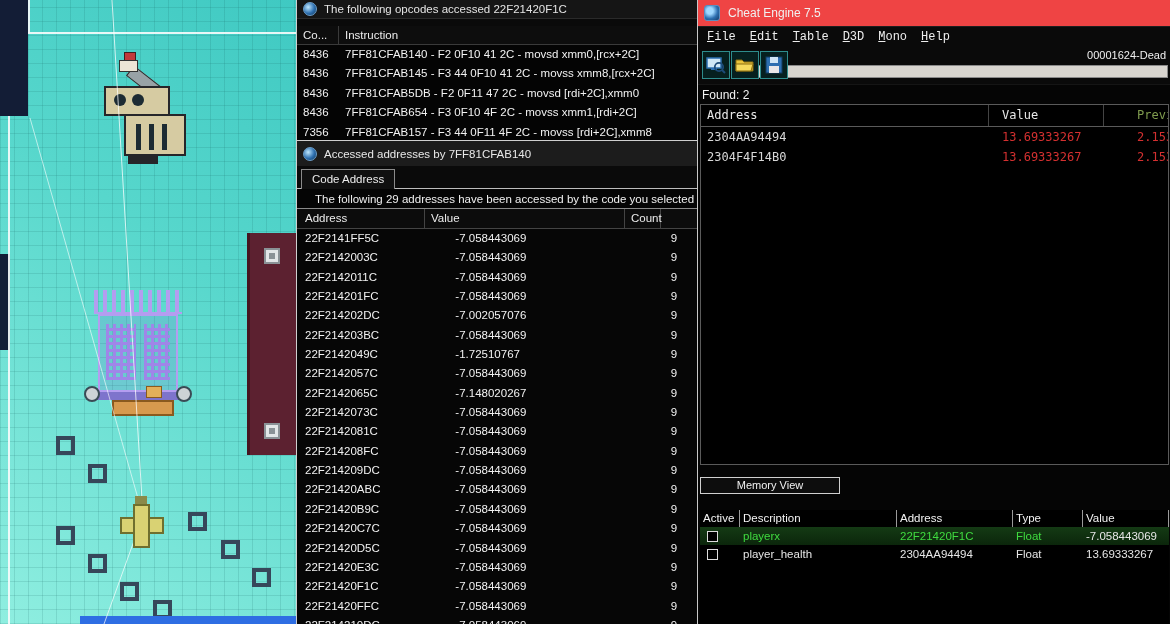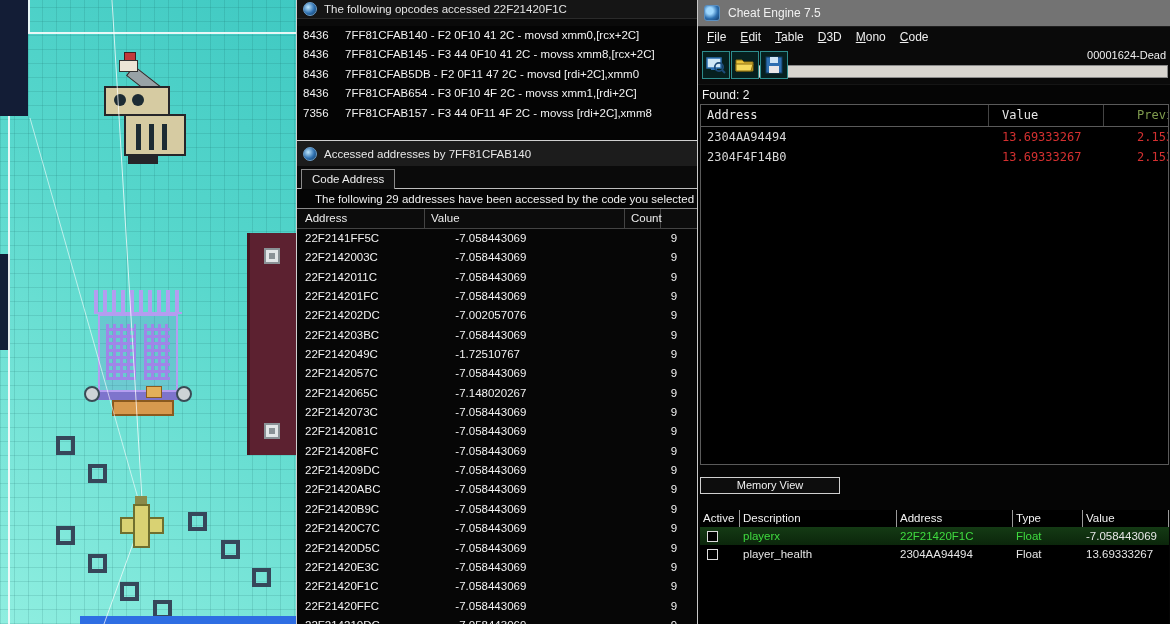--- a/index.html
+++ b/index.html
@@ -87,26 +87,26 @@
   .ad-c-addr { width:128px; padding-left:8px; border-right:1px solid #444; }
   .ad-c-val  { width:200px; padding-left:6px; border-right:1px solid #444; }
   .ad-c-cnt  { width:36px;  padding-left:6px; border-right:1px solid #444; }
   .ad-fill   { flex:1; }
   .ad-row { height:19.35px; display:flex; color:#f2f2f2; line-height:19px;gap:39px; }
   .ad-row > div { border-right:none; }
   .ad-row .ad-c-addr, .ad-row .ad-c-val, .ad-row .ad-c-cnt { border-right:none; }
 
   
   .ce { position:absolute; left:697px; top:0; width:473px; height:624px; background:#050505; border-left:1px solid #c8c8c8; }
-  .ce-title { height:27px; background:#737373; border-bottom:1px solid #1e1e1e; display:flex; align-items:center; gap:8px;
+  .ce-title { height:27px; background:#ef4444; border-bottom:1px solid #1e1e1e; display:flex; align-items:center; gap:8px;
               padding-left:6px; color:#f0f0f0; font-size:12px; }
   .ce-logo { width:16px; height:16px; border-radius:3px; flex:0 0 auto;
              background:radial-gradient(circle at 35% 35%, #9fd8ff 0 25%, #2d6fb0 60%, #143a66 100%); border:1px solid #5a8fc0; }
   .ce-menu { height:20px; display:flex; align-items:center; padding-left:2px; color:#eeeeee; font-size:12px; background:#0a0a0a; }
-  .ce-menu .mi { display:inline-block; padding:10px 7px; }
+  .ce-menu .mi { display:inline-block; padding:10px 7px;font-family:Liberation Mono, monospace; }
   .ce-menu .mi::first-letter { text-decoration:underline; }
   .ce-toolbar { position:relative; height:38px; background:#0a0a0a; border-bottom:1px solid #151515; }
   .prog { position:absolute; left:38px; right:2px; top:18px; height:13px; background:#d8d5cf; border:1px solid #8a8a8a; z-index:0; }
   .tb-btn { position:absolute; top:4px; width:28px; height:28px; border:1px solid #2e8c8c; background:#06201f;
             display:flex; align-items:center; justify-content:center; z-index:1; }
   .proc-label { position:absolute; right:4px; top:2px; font-size:11px; color:#f0f0f0; z-index:2; }
   .ce-found { position:absolute; left:4px; top:88px; font-size:12px; color:#f2f2f2; }
   .scan { position:absolute; left:2px; right:1px; top:104px; height:361px; border:1px solid #5a5a5a; background:#000;
           overflow:hidden; font-family:"DejaVu Sans Mono", monospace; font-size:12px; }
   .scan-header { height:22px; border-bottom:1px solid #5a5a5a; display:flex; color:#e8e8e8; line-height:21px; }
@@ -200,20 +200,24 @@
 
     <div class="bottom-bar"></div>
   </div>
 
   <div class="opwin">
     <div class="op-title">
       <div class="win-logo"></div>
       <span>The following opcodes accessed 22F21420F1C</span>
     </div>
     <div class="op-spacer"></div>
+    <div class="op-header">
+      <div class="op-c1">Co...</div>
+      <div class="op-c2">Instruction</div>
+    </div>
     <div>
         <div class="op-row">
           <div class="c1">8436</div>
           <div class="c2">7FF81CFAB140 - F2 0F10 41 2C  - movsd xmm0,[rcx+2C]</div>
         </div>
         <div class="op-row">
           <div class="c1">8436</div>
           <div class="c2">7FF81CFAB145 - F3 44 0F10 41 2C  - movss xmm8,[rcx+2C]</div>
         </div>
         <div class="op-row">
@@ -359,21 +363,21 @@
     <div class="ce-title">
       <div class="ce-logo"></div>
       <span>Cheat Engine 7.5</span>
     </div>
     <div class="ce-menu">
         <span class="mi">File</span>
         <span class="mi">Edit</span>
         <span class="mi">Table</span>
         <span class="mi">D3D</span>
         <span class="mi">Mono</span>
-        <span class="mi">Code</span>
+        <span class="mi">Help</span>
       </div>
     <div class="ce-toolbar">
       <div class="prog"></div>
       <div class="tb-btn" style="left:4px">
         <svg width="20" height="20" viewBox="0 0 20 20">
           <rect x="1" y="3" width="14" height="10" fill="#cfe6f5" stroke="#2d6fb0" stroke-width="1.5"></rect>
           <rect x="5" y="13" width="6" height="2" fill="#2d6fb0"></rect>
           <circle cx="13" cy="12" r="4.2" fill="none" stroke="#1c4a78" stroke-width="1.8"></circle>
           <line x1="16" y1="15" x2="19" y2="18" stroke="#1c4a78" stroke-width="2"></line>
         </svg>

